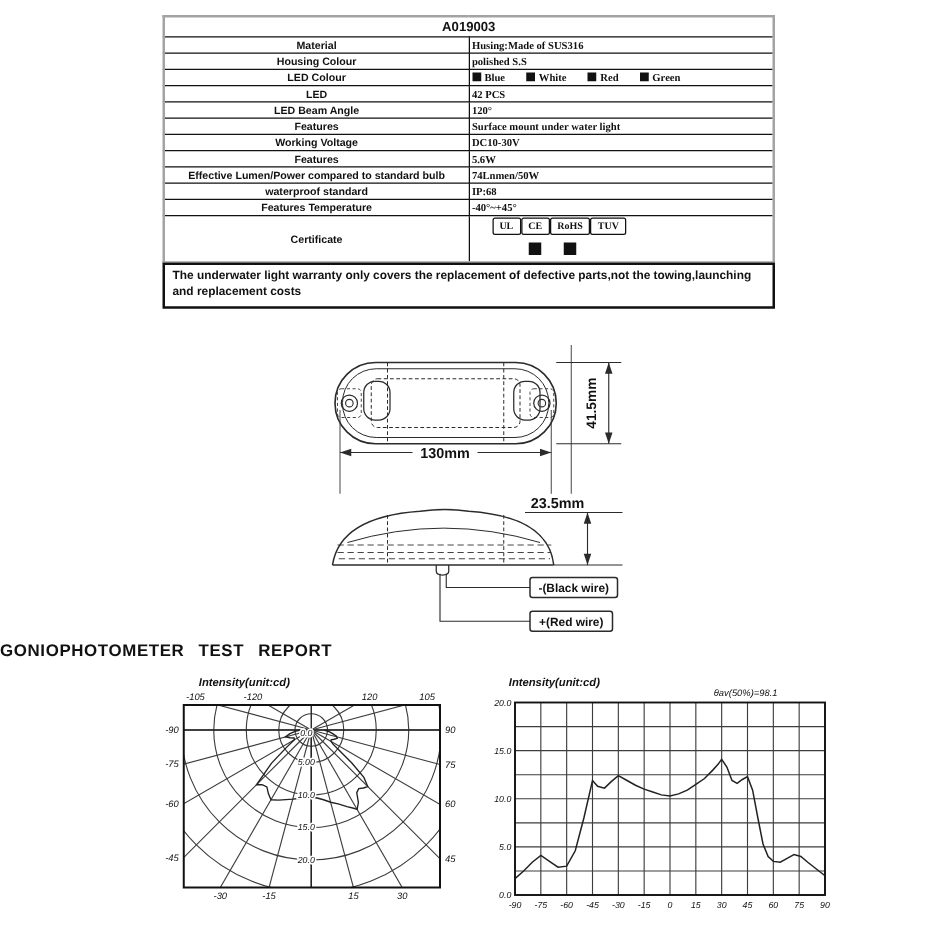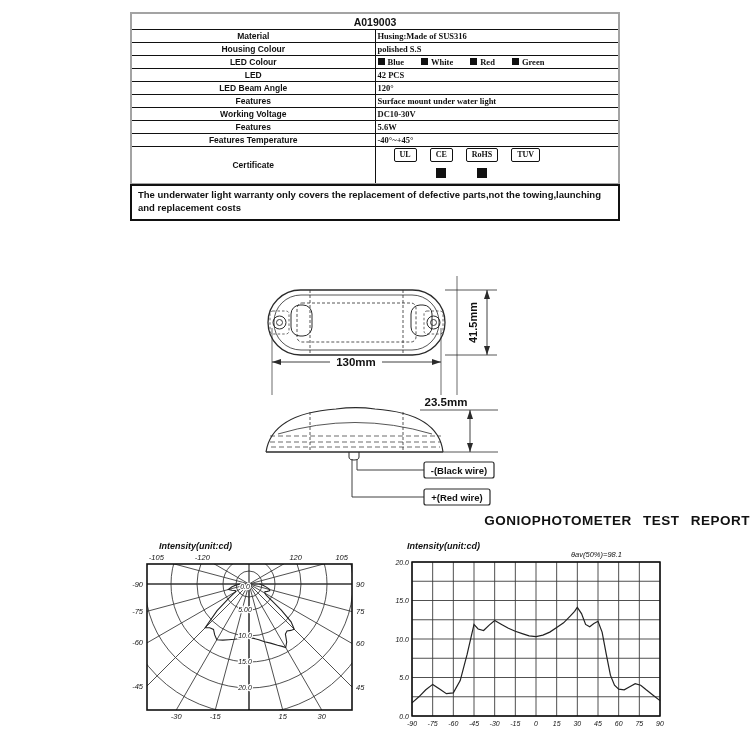--- a/index.html
+++ b/index.html
@@ -6,30 +6,30 @@
   body{width:750px;height:750px;background:#fff;font-family:"Liberation Sans",sans-serif;color:#111;position:relative;overflow:hidden;}
   .paper{position:absolute;left:130px;top:12px;width:490px;}
   table.spec{width:490px;border-collapse:collapse;border:2px solid #a3a3a3;table-layout:fixed;}
   table.spec th{border:1.2px solid #111;font-size:10.5px;font-weight:bold;height:15px;text-align:center;padding:0;}
   table.spec td{border:1.2px solid #111;font-size:8.5px;font-weight:bold;padding:1px 2px;}
   table.spec tr{height:13px;}
   td.lbl{width:150px;text-align:center;margin-left:31px;}
   td.val{padding-left:36px;font-family:Liberation Serif, serif;}
   .opt{margin-right:17px;white-space:nowrap;}
   .sq{display:inline-block;width:7px;height:7px;background:#111;margin-right:3px;}
-  .certrow{display:flex;gap:13px;margin-left:16px;align-items:center;}
+  .certrow{display:flex;margin-left:16px;align-items:center;}
   .certbox{border:1.3px solid #111;padding:0 5px;font-size:8px;line-height:12px;border-radius:2px;background:#fff;}
   .certrow.marks{margin-top:4px;margin-bottom:2px;}
   .certghost{position:relative;color:transparent;border:1.3px solid transparent;padding:0 5px;font-size:8px;line-height:12px;}
   .certghost.on::after{content:"";position:absolute;left:50%;top:1px;transform:translateX(-50%);width:10px;height:10px;background:#111;}
   .warranty{width:490px;box-sizing:border-box;border:2px solid #111;margin-top:-1px;font-size:9.5px;font-weight:bold;padding:3px 4px 4px 6px;line-height:1.35;background:#fff;}
   svg.drawing{position:absolute;left:0;top:268px;}
   svg.drawing line,svg.drawing path,svg.drawing rect,svg.drawing circle{stroke:#2b2b2b;fill:none;}
   svg.drawing text{font-family:"Liberation Sans",sans-serif;font-weight:bold;fill:#111;}
-  .report-heading{position:absolute;left:0;top:513px;width:750px;text-align:right;font-size:13.5px;font-weight:bold;letter-spacing:.5px;word-spacing:7px;}
+  .report-heading{position:absolute;left:0;top:513px;width:750px;text-align:left;font-size:13.5px;font-weight:bold;letter-spacing:.5px;word-spacing:7px;}
   .chart{position:absolute;width:300px;height:210px;font-style:italic;}
   .chart .chart-title{position:absolute;font-size:9px;font-weight:bold;}
   .chart svg{position:absolute;left:0;top:0;}
   .chart svg text{font-family:"Liberation Sans",sans-serif;fill:#111;font-weight:normal;}
   #polar-chart{left:95px;top:538px;}
   #polar-chart .chart-title{left:64px;top:3px;}
   #line-chart{left:393px;top:538px;}
   #line-chart .chart-title{left:14px;top:3px;}
 </style>
 </head>
@@ -67,20 +67,28 @@
           <td class="lbl">Features</td>
           <td class="val">Surface mount under water light</td>
         </tr>
         <tr>
           <td class="lbl">Working Voltage</td>
           <td class="val">DC10-30V</td>
         </tr>
         <tr>
           <td class="lbl">Features</td>
           <td class="val">5.6W</td>
+        </tr>
+        <tr>
+          <td class="lbl">Effective Lumen/Power compared to standard bulb</td>
+          <td class="val">74Lnmen/50W</td>
+        </tr>
+        <tr>
+          <td class="lbl">waterproof standard</td>
+          <td class="val">IP:68</td>
         </tr>
         <tr>
           <td class="lbl">Features Temperature</td>
           <td class="val">-40°~+45°</td>
         </tr>
         <tr>
           <td class="lbl">Certificate</td>
           <td class="val">
             <div class="certrow">
               <span class="certbox">UL</span>

